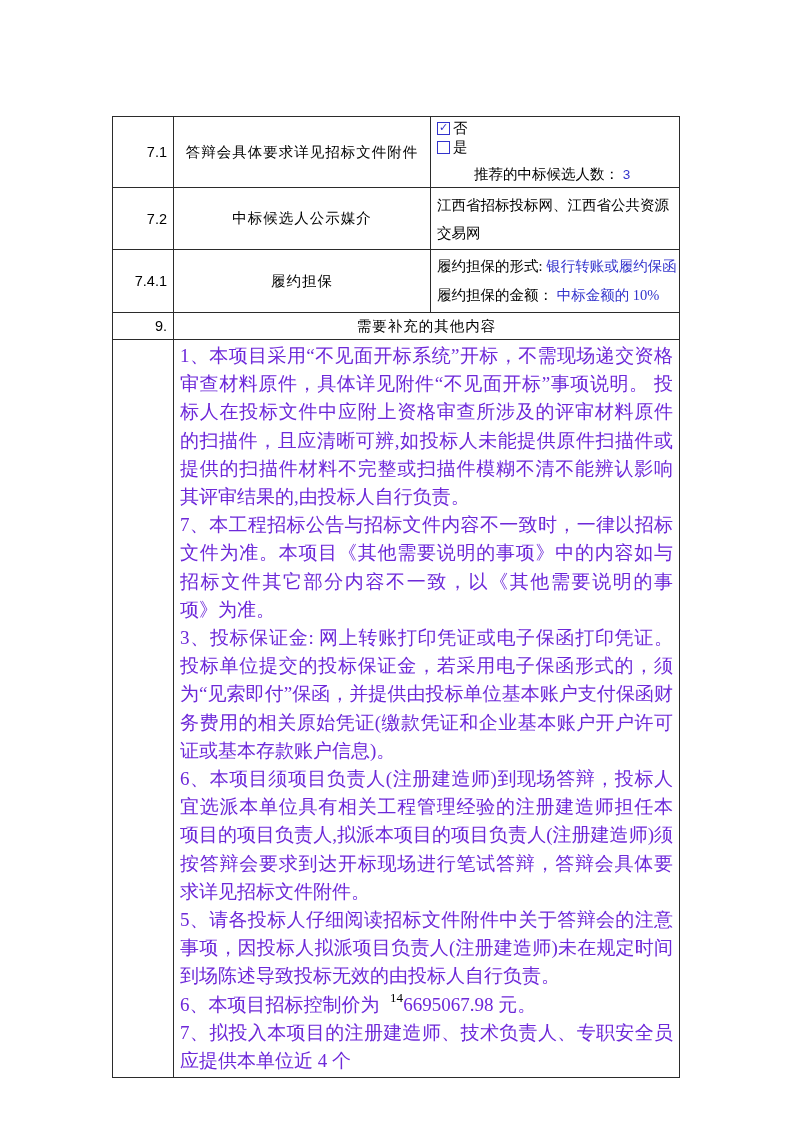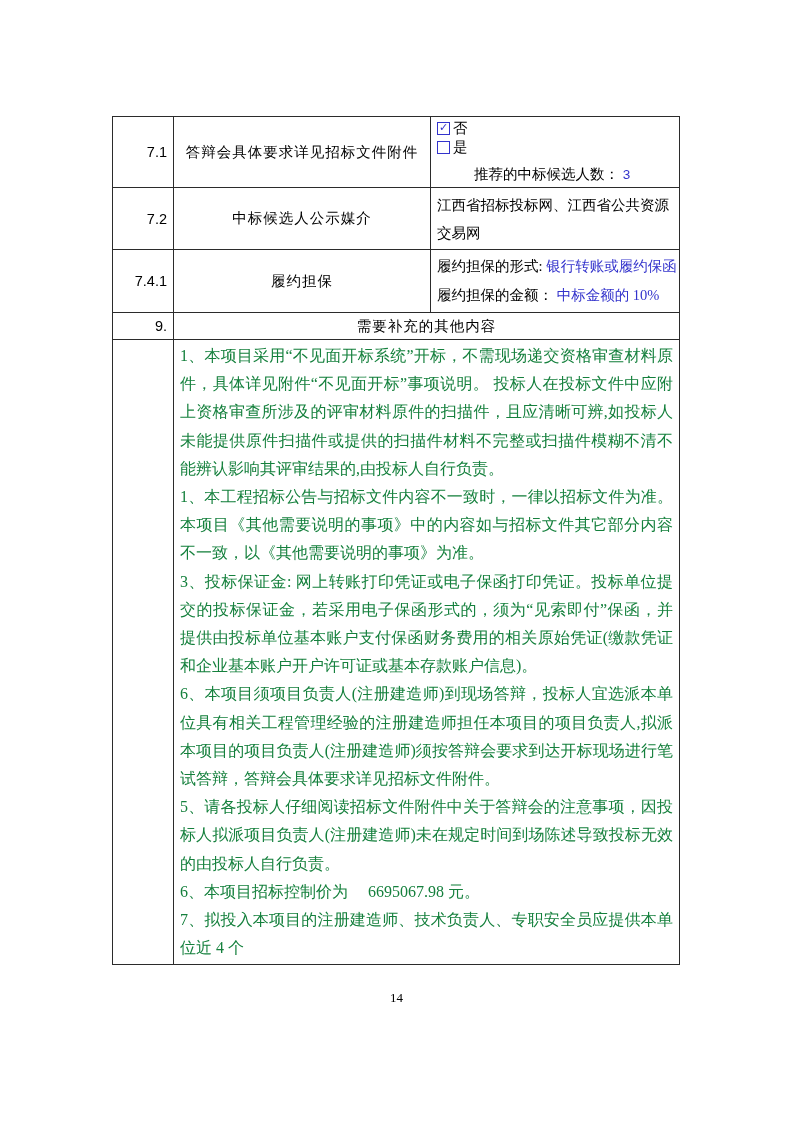--- a/index.html
+++ b/index.html
@@ -49,22 +49,22 @@
   }
   .candidates { margin-top: 7px; line-height: 20px; margin-left: 37px; }
   .blue { color: #3333cc; }
   .num { font-family: "Liberation Sans", "DejaVu Sans", sans-serif; font-size: 13.5px; }
 
   .media-val { line-height: 28px; }
   .guar-line { line-height: 29px; white-space: nowrap; }
 
   td.notes-cell { vertical-align: top; padding: 7px 10px 4px 10px; }
   .notes p {
-    margin: 0; color: #15803d;
-    font-size: 16px; line-height: 28.2px;
+    margin: 0; color: #6d28d9;
+    font-size: 19px; line-height: 28.2px;
     text-align: justify; text-justify: inter-ideograph;
   }
 
   .footer-pageno {
     position: absolute; left: 0; right: 0; top: 990px;
     text-align: center; font-size: 13px; color: #000;
     font-family: "Liberation Serif", serif;
   }
 </style>
 </head>
@@ -121,21 +121,21 @@
     <tr class="r9">
       <td class="code">9.</td>
       <td class="head" colspan="2">需要补充的其他内容</td>
     </tr>
 
     <tr>
       <td></td>
       <td class="notes-cell" colspan="2">
         <div class="notes">
           <p>1、本项目采用“不见面开标系统”开标，不需现场递交资格审查材料原件，具体详见附件“不见面开标”事项说明。 投标人在投标文件中应附上资格审查所涉及的评审材料原件的扫描件，且应清晰可辨,如投标人未能提供原件扫描件或提供的扫描件材料不完整或扫描件模糊不清不能辨认影响其评审结果的,由投标人自行负责。</p>
-          <p>1、本工程招标公告与招标文件内容不一致时，一律以招标文件为准。本项目《其他需要说明的事项》中的内容如与招标文件其它部分内容不一致，以《其他需要说明的事项》为准。</p>
+          <p>7、本工程招标公告与招标文件内容不一致时，一律以招标文件为准。本项目《其他需要说明的事项》中的内容如与招标文件其它部分内容不一致，以《其他需要说明的事项》为准。</p>
           <p>3、投标保证金: 网上转账打印凭证或电子保函打印凭证。投标单位提交的投标保证金，若采用电子保函形式的，须为“见索即付”保函，并提供由投标单位基本账户支付保函财务费用的相关原始凭证(缴款凭证和企业基本账户开户许可证或基本存款账户信息)。</p>
           <p>6、本项目须项目负责人(注册建造师)到现场答辩，投标人宜选派本单位具有相关工程管理经验的注册建造师担任本项目的项目负责人,拟派本项目的项目负责人(注册建造师)须按答辩会要求到达开标现场进行笔试答辩，答辩会具体要求详见招标文件附件。</p>
           <p>5、请各投标人仔细阅读招标文件附件中关于答辩会的注意事项，因投标人拟派项目负责人(注册建造师)未在规定时间到场陈述导致投标无效的由投标人自行负责。</p>
           <p>6、本项目招标控制价为　 6695067.98 元。</p>
           <p>7、拟投入本项目的注册建造师、技术负责人、专职安全员应提供本单位近 4 个</p>
         </div>
       </td>
     </tr>
   </tbody>
     </table>

